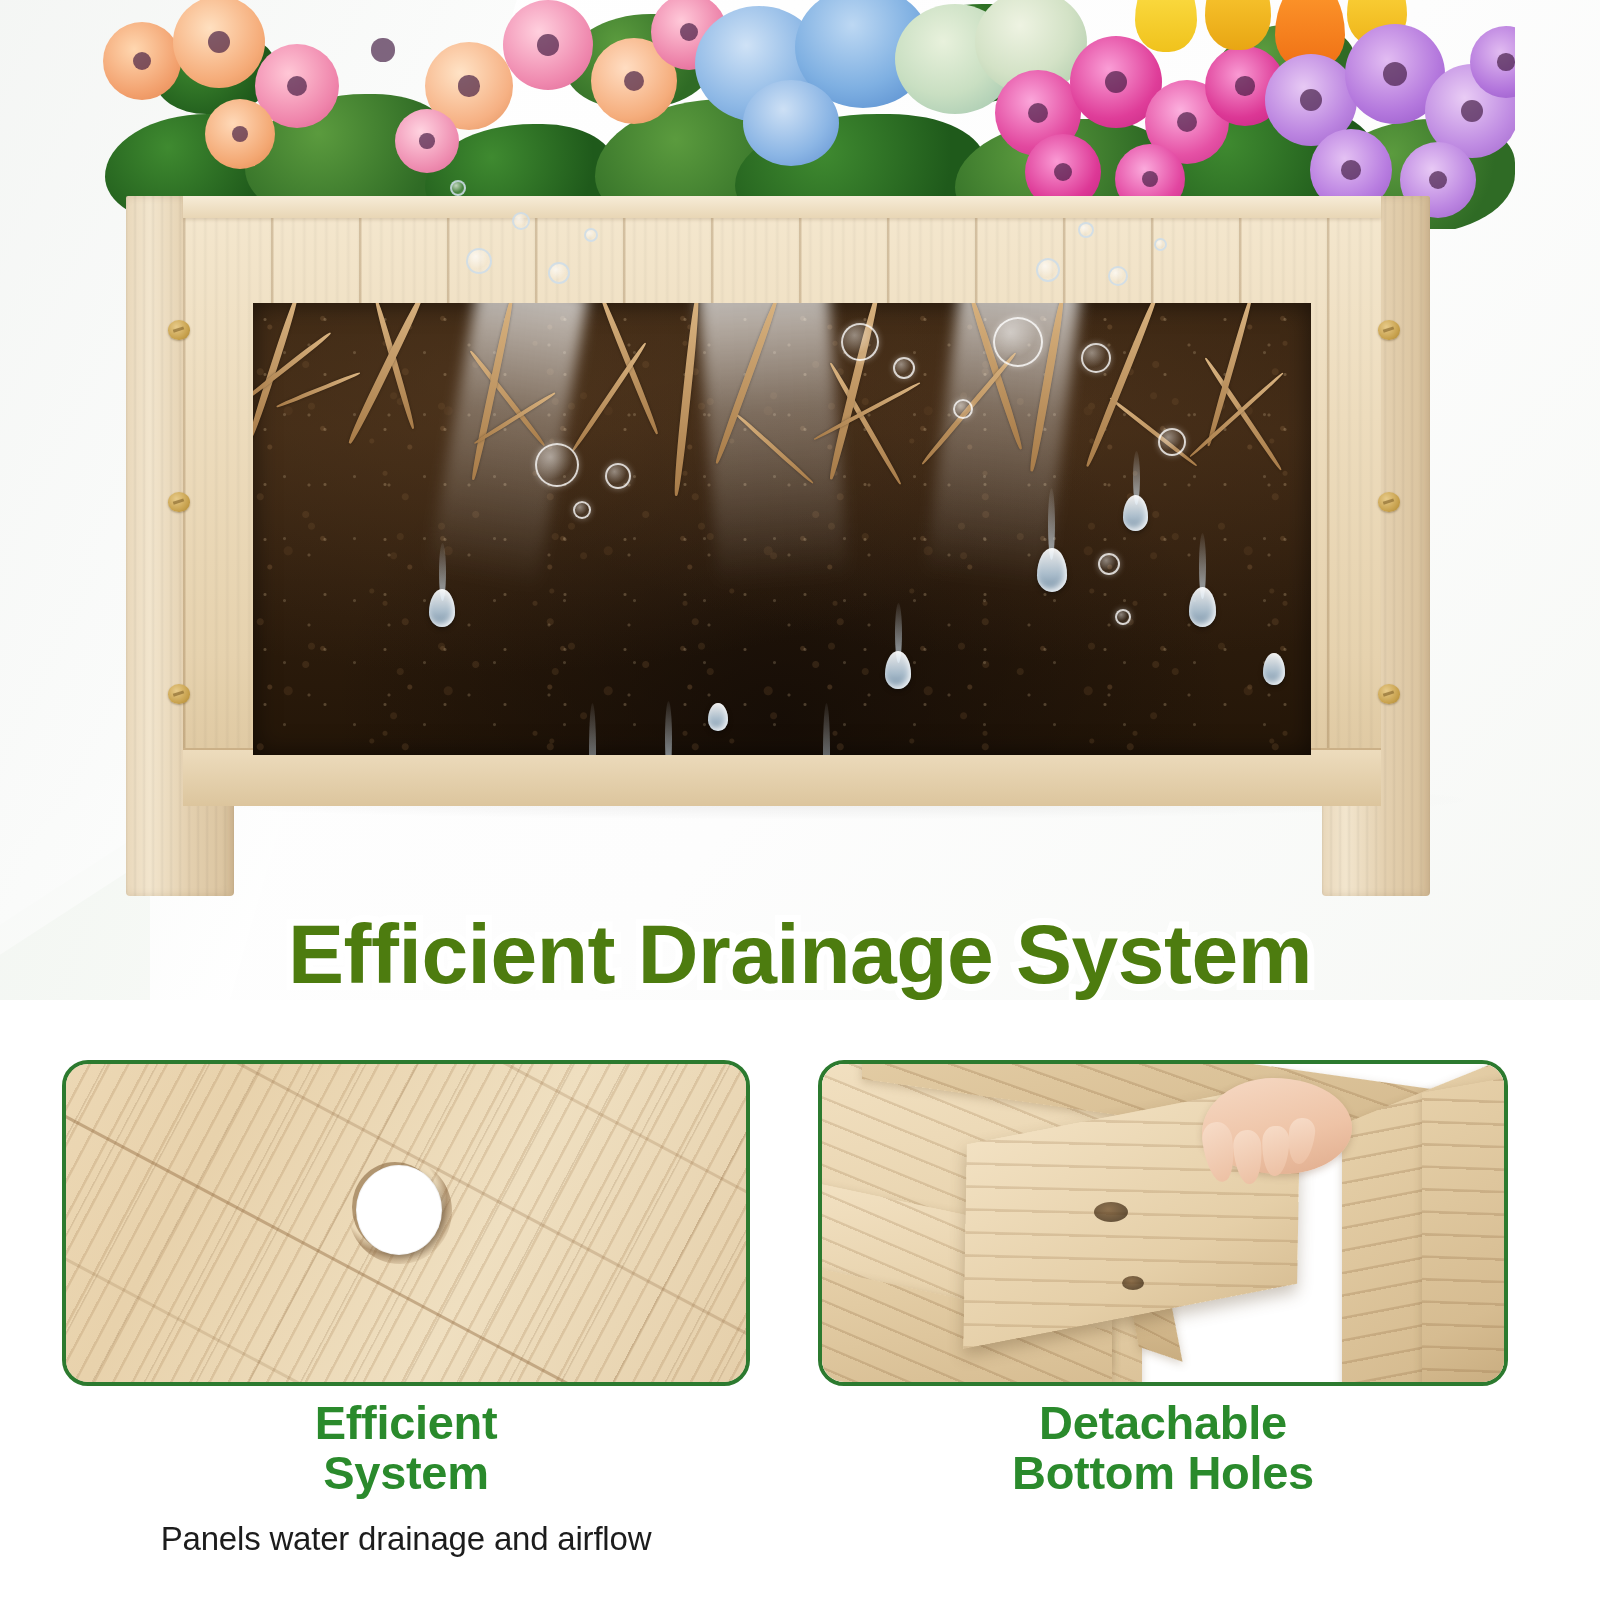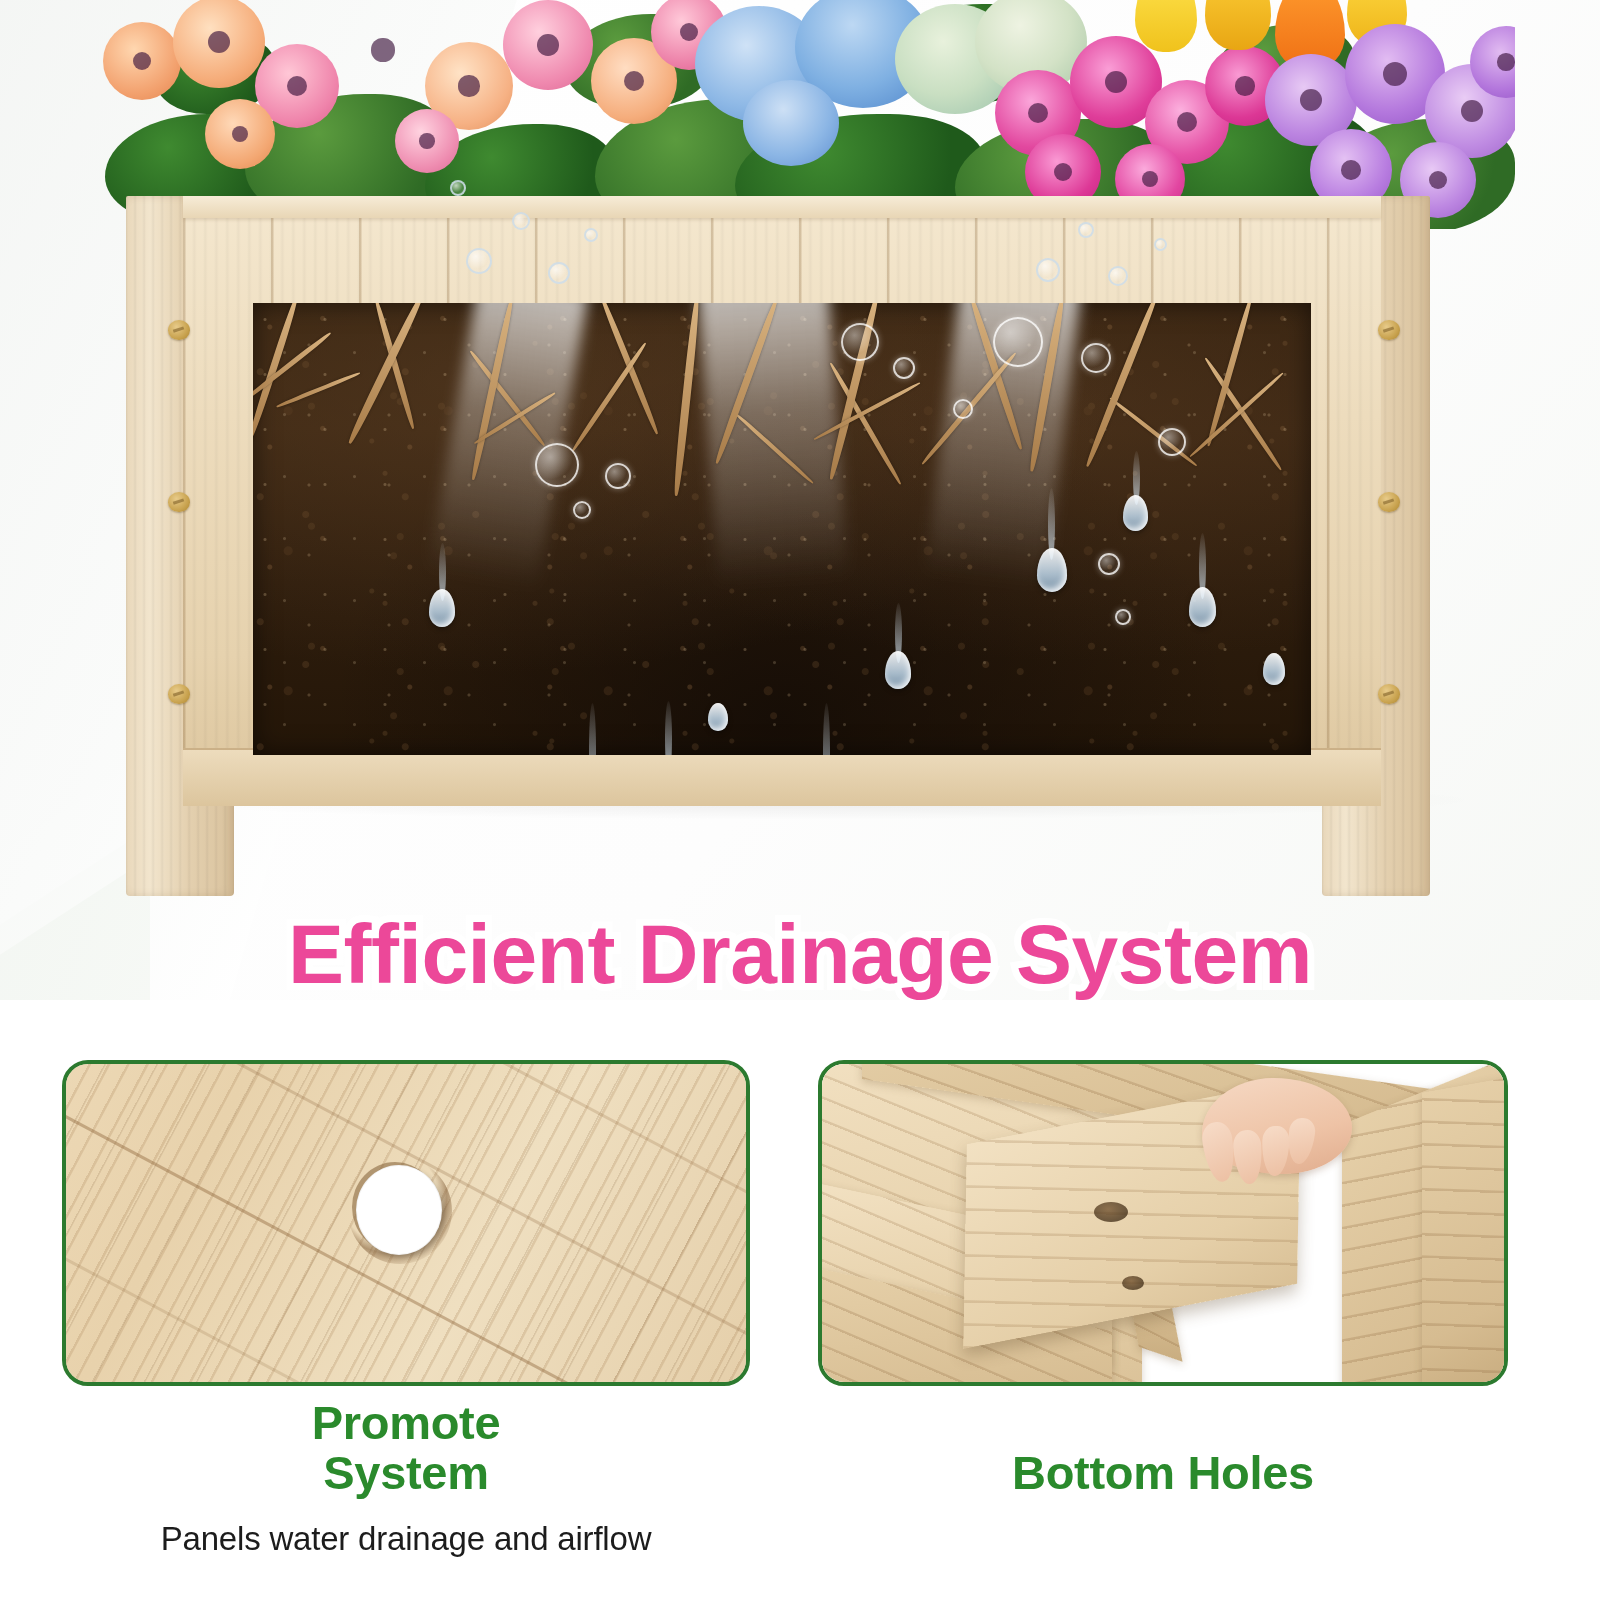--- a/index.html
+++ b/index.html
@@ -178,21 +178,21 @@
     position:absolute; border-radius:50%;
     border:2px solid rgba(205,220,232,.85);
     background:radial-gradient(circle at 34% 30%, rgba(255,255,255,.7), rgba(255,255,255,.12) 60%, rgba(255,255,255,.3));
   }
 
   
   .headline{
     position:absolute; left:0; top:906px; width:1600px;
     text-align:center;
     font-size:84px; font-weight:700; letter-spacing:-.5px;
-    color:#ec4899;
+    color:#4d7c0f;
     -webkit-text-stroke:14px #ffffff;
     paint-order:stroke fill;
     text-shadow:0 0 2px rgba(255,255,255,.9);
     white-space:nowrap;
   }
 
   
   .card{
     position:absolute; top:1060px; height:326px;
     border:4px solid #2c7a2f; border-radius:26px;
@@ -470,26 +470,26 @@
     <div class="finger" style="left:382px; top:58px; width:30px; height:60px; transform:rotate(-8deg); z-index:8;"></div>
     <div class="finger" style="left:412px; top:66px; width:28px; height:54px; transform:rotate(-4deg); z-index:8;"></div>
     <div class="finger" style="left:440px; top:62px; width:27px; height:50px; transform:rotate(2deg);  z-index:8;"></div>
     <div class="finger" style="left:466px; top:54px; width:26px; height:46px; transform:rotate(7deg);  z-index:8;"></div>
 
     <div class="rc-panel dark" style="left:600px; top:20px; width:100px; height:300px; transform:skewY(-10deg); z-index:5;"></div>
   </div>
 
   <div class="cap cap-left">
     <div class="cap-title">
-      <span>Promote</span><br>
+      <span>Efficient</span><br>
       <span>System</span>
     </div>
     <div class="cap-sub">Panels water drainage and airflow</div>
   </div>
 
   <div class="cap cap-right">
     <div class="cap-title">
-      <br>
+      <span>Detachable</span><br>
       <span>Bottom Holes</span>
     </div>
   </div>
 
 </div>
 
 </body></html>

